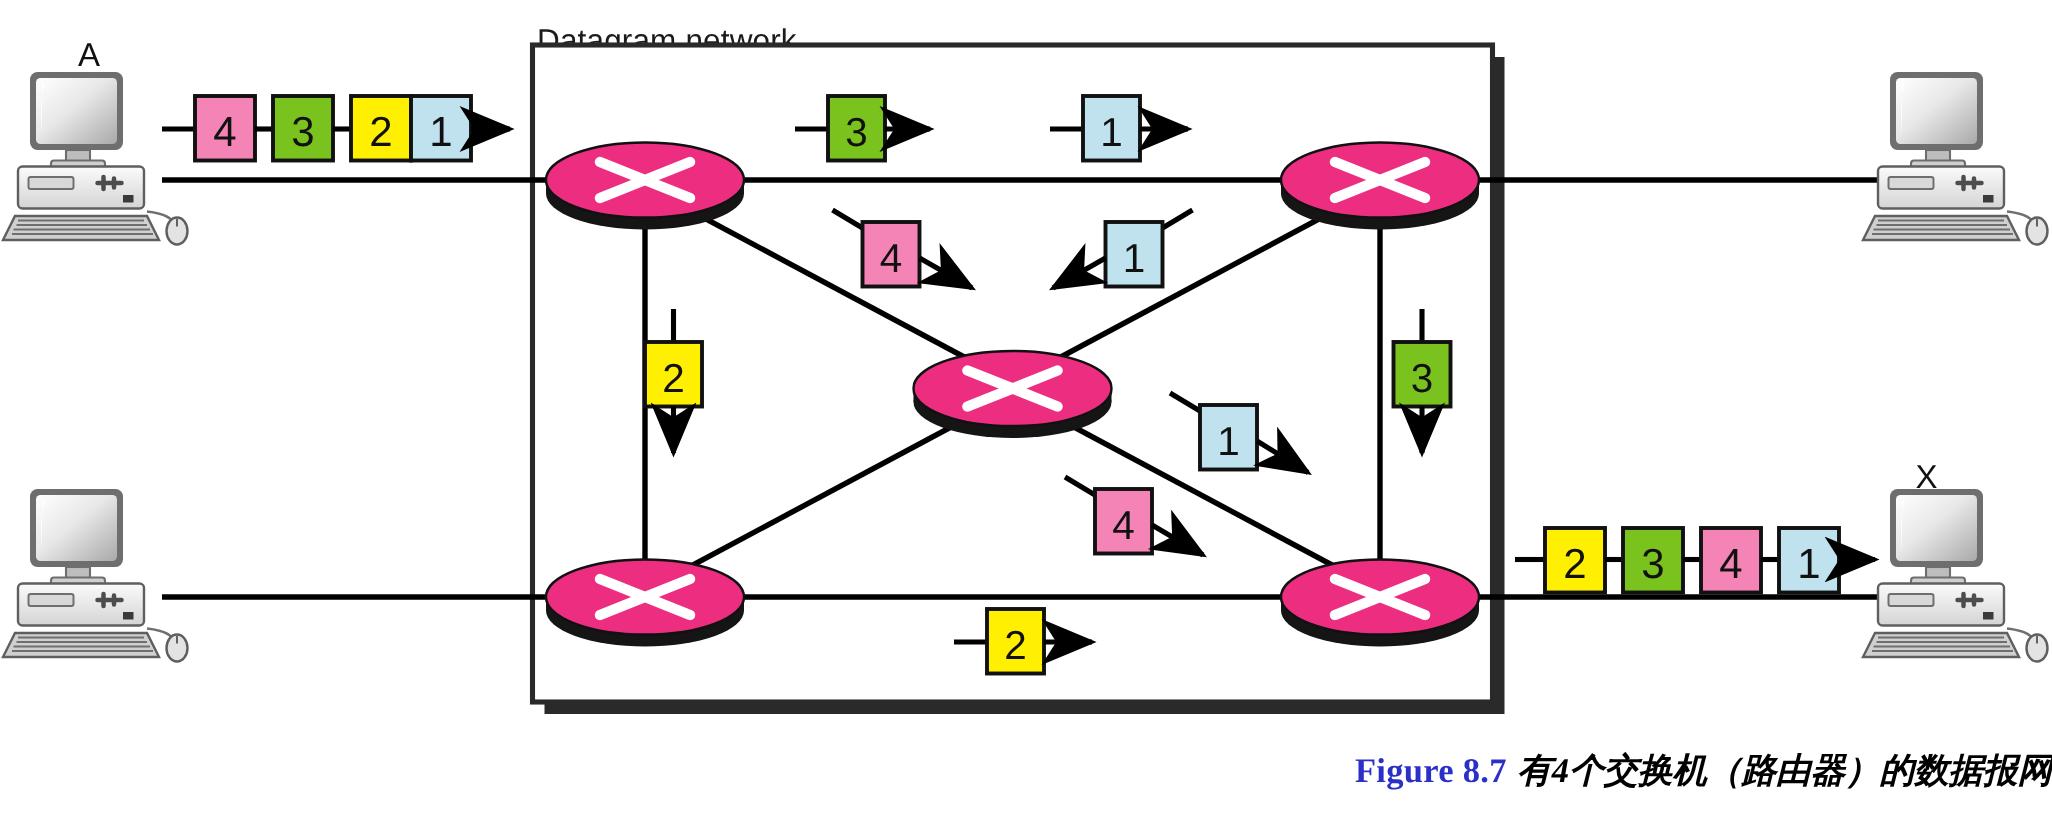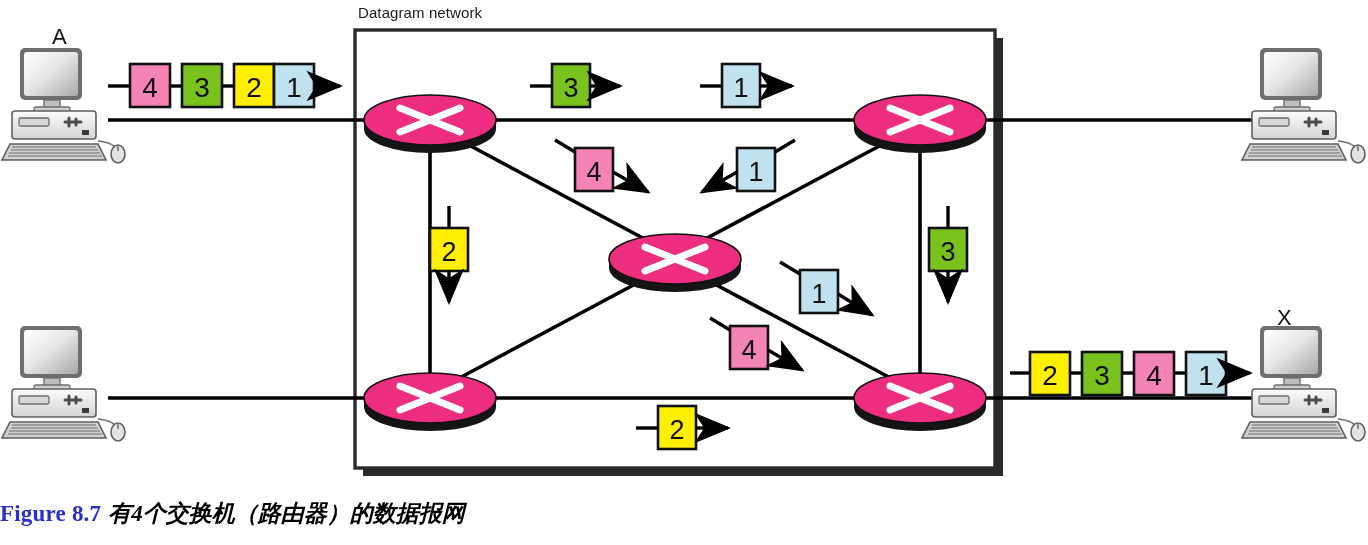--- a/index.html
+++ b/index.html
@@ -22,42 +22,42 @@
   #figure-svg {
     position: absolute;
     left: 0;
     top: 0;
   }
   .caption {
     position: absolute;
     left: 0;
     top: 498px;
     width: 1368px;
-    text-align: left;
+    text-align: right;
     font-family: "Liberation Serif", serif;
     font-size: 23px;
     white-space: nowrap;
   }
   .caption .fig-label {
     color: #2b31c8;
     font-weight: bold;
     letter-spacing: 0.2px;
   }
   .caption .fig-text {
     color: #000000;
     font-style: italic;
     font-weight: bold;
     margin-left: 7px;
   }
   .net-title {
     position: absolute;
     left: 358px;
-    top: 4px;
+    top: 16px;
     font-family: "Liberation Sans", sans-serif;
-    font-size: 15px;
+    font-size: 21px;
     color: #1b1b1b;
     letter-spacing: 0.1px;
   }
   .host-label {
     position: absolute;
     font-family: "Liberation Sans", sans-serif;
     font-size: 22px;
     color: #111111;
   }
   #label-a { left: 52px; top: 24px; }

